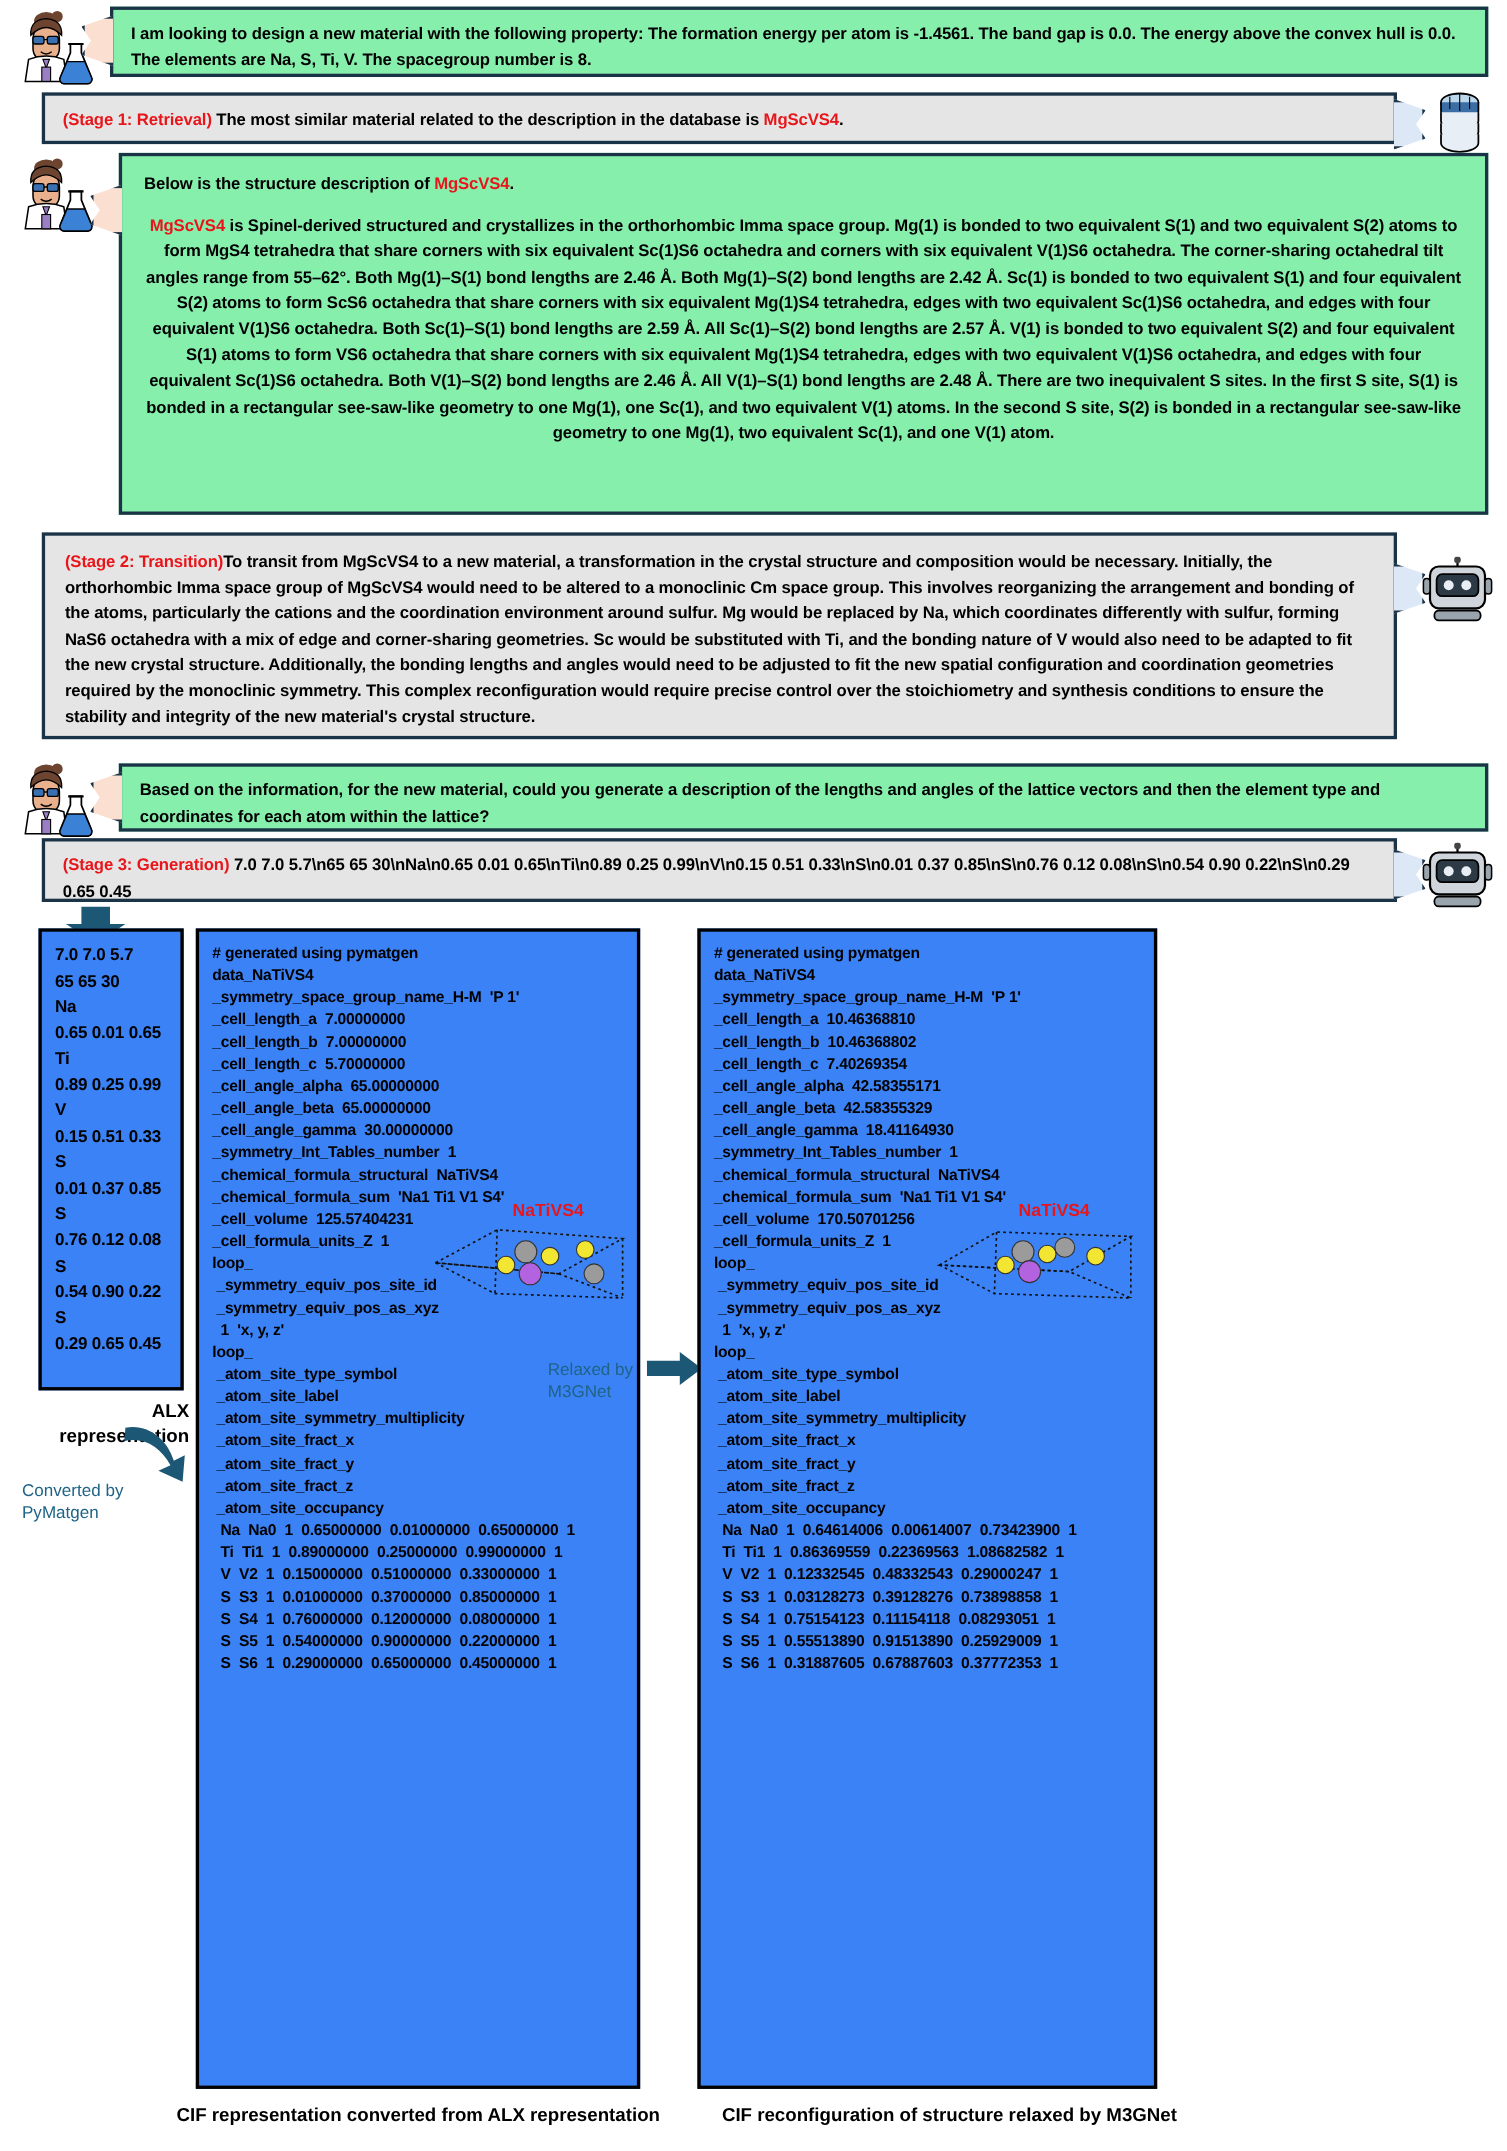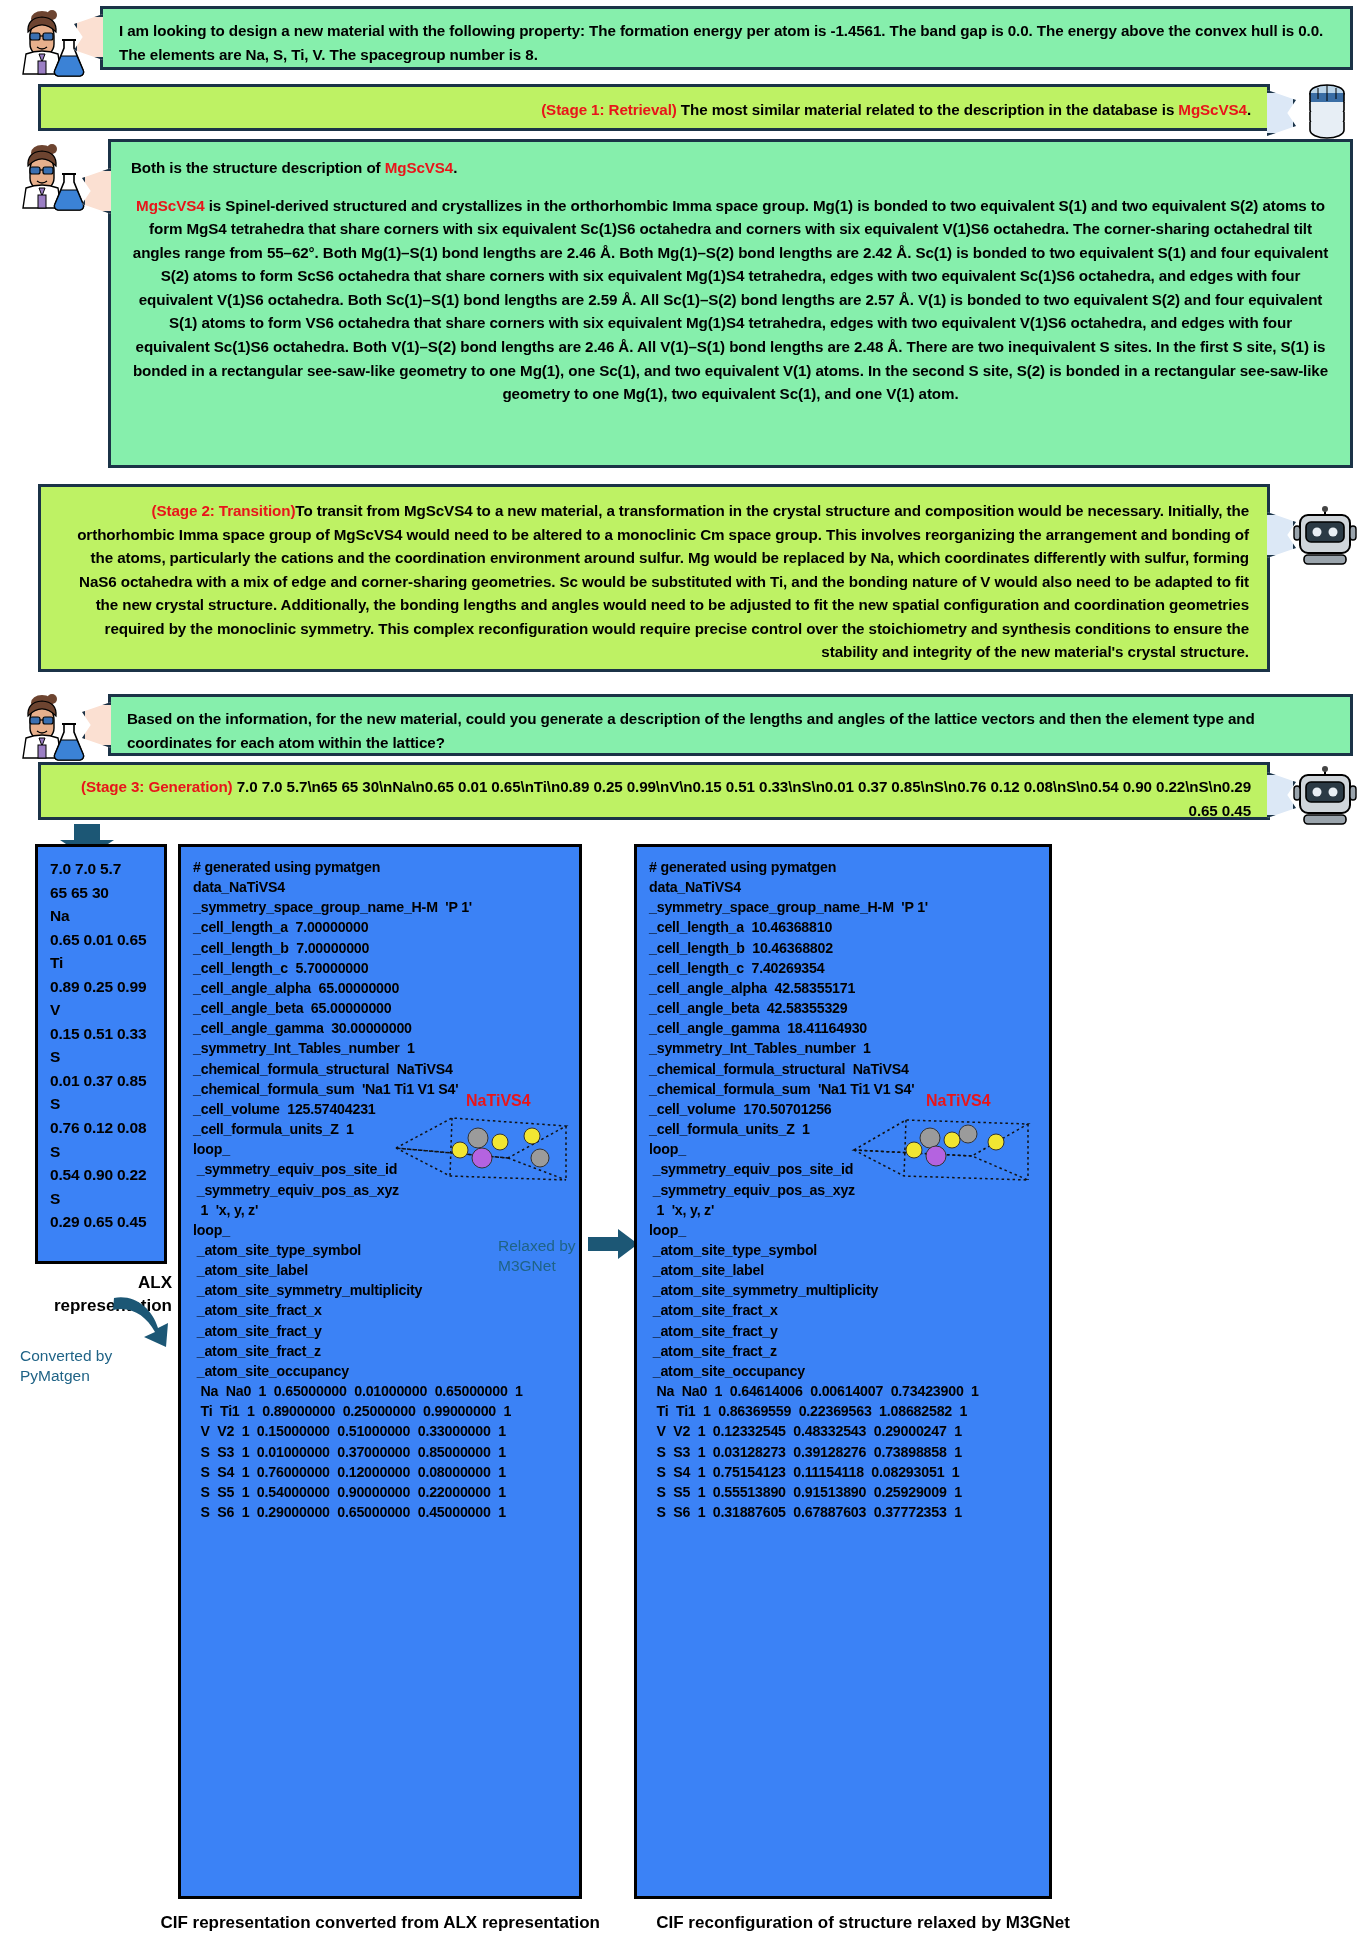--- a/index.html
+++ b/index.html
@@ -14,21 +14,21 @@
     position:absolute;
     border:3px solid #1b3347;
     box-sizing:border-box;
     padding:10px 16px;
     font-size:15.2px;
     font-weight:bold;
     line-height:1.55;
     letter-spacing:-0.1px;
   }
   .bubble.user{background:#86efac;}
-  .bubble.bot{background:#bef264;text-align:right;}
+  .bubble.bot{background:#e5e5e5;}
   .bubble p{margin:0;}
   .bubble p + p{margin-top:14px;text-align:center;}
 
   
   .tail-right{
     position:absolute;
     width:0;height:0;
   }
   .tail-right:before{
     content:"";position:absolute;
@@ -157,21 +157,21 @@
     <path d="M14 48 q16 -6 32 0 l3 20 h-38 z" fill="#fff" stroke="#000" stroke-width="1.4"></path>
     <path d="M27 48 l3 8 l3 -8 z" fill="#9b7fc4" stroke="#000" stroke-width="1"></path>
     <rect x="26" y="55" width="8" height="13" fill="#9b7fc4" stroke="#000" stroke-width="1"></rect>
     <path d="M52 34 h10 v8 l9 22 a4 4 0 0 1 -3 6 h-22 a4 4 0 0 1 -3 -6 l9 -22 z" fill="#fff" stroke="#000" stroke-width="1.6"></path>
     <path d="M49 50 l16 0 l6 14 a4 4 0 0 1 -3 6 h-22 a4 4 0 0 1 -3 -6 z" fill="#3b82d6" stroke="#000" stroke-width="1.2"></path>
     <line x1="50" y1="34" x2="64" y2="34" stroke="#000" stroke-width="2"></line>
   </svg>
 </div>
 
 <div class="bubble user" style="left:108px;top:139px;width:1245px;height:329px;padding:14px 20px;">
-  <p><span>Both is the structure description of </span><span class="red">MgScVS4</span><span>.</span></p>
+  <p><span>Below is the structure description of </span><span class="red">MgScVS4</span><span>.</span></p>
   <p><span class="red">MgScVS4</span><span> is Spinel-derived structured and crystallizes in the orthorhombic Imma space group. Mg(1) is bonded to two equivalent S(1) and two equivalent S(2) atoms to form MgS4 tetrahedra that share corners with six equivalent Sc(1)S6 octahedra and corners with six equivalent V(1)S6 octahedra. The corner-sharing octahedral tilt angles range from 55–62°. Both Mg(1)–S(1) bond lengths are 2.46 Å. Both Mg(1)–S(2) bond lengths are 2.42 Å. Sc(1) is bonded to two equivalent S(1) and four equivalent S(2) atoms to form ScS6 octahedra that share corners with six equivalent Mg(1)S4 tetrahedra, edges with two equivalent Sc(1)S6 octahedra, and edges with four equivalent V(1)S6 octahedra. Both Sc(1)–S(1) bond lengths are 2.59 Å. All Sc(1)–S(2) bond lengths are 2.57 Å. V(1) is bonded to two equivalent S(2) and four equivalent S(1) atoms to form VS6 octahedra that share corners with six equivalent Mg(1)S4 tetrahedra, edges with two equivalent V(1)S6 octahedra, and edges with four equivalent Sc(1)S6 octahedra. Both V(1)–S(2) bond lengths are 2.46 Å. All V(1)–S(1) bond lengths are 2.48 Å. There are two inequivalent S sites. In the first S site, S(1) is bonded in a rectangular see-saw-like geometry to one Mg(1), one Sc(1), and two equivalent V(1) atoms. In the second S site, S(2) is bonded in a rectangular see-saw-like geometry to one Mg(1), two equivalent Sc(1), and one V(1) atom.</span></p>
 </div>
 <div class="tail-left" style="left:82px;top:168px;"></div>
 
 <div class="bubble bot" style="left:38px;top:484px;width:1232px;height:188px;padding:12px 18px;">
   <p><span class="stage">(Stage 2: Transition)</span><span>To transit from MgScVS4 to a new material, a transformation in the crystal structure and composition would be necessary. Initially, the orthorhombic Imma space group of MgScVS4 would need to be altered to a monoclinic Cm space group. This involves reorganizing the arrangement and bonding of the atoms, particularly the cations and the coordination environment around sulfur. Mg would be replaced by Na, which coordinates differently with sulfur, forming NaS6 octahedra with a mix of edge and corner-sharing geometries. Sc would be substituted with Ti, and the bonding nature of V would also need to be adapted to fit the new crystal structure. Additionally, the bonding lengths and angles would need to be adjusted to fit the new spatial configuration and coordination geometries required by the monoclinic symmetry. This complex reconfiguration would require precise control over the stoichiometry and synthesis conditions to ensure the stability and integrity of the new material's crystal structure.</span></p>
 </div>
 <div class="tail-right" style="left:1267px;top:512px;"></div>
 
 <div class="avatar" style="left:1292px;top:506px;width:66px;height:60px;">

